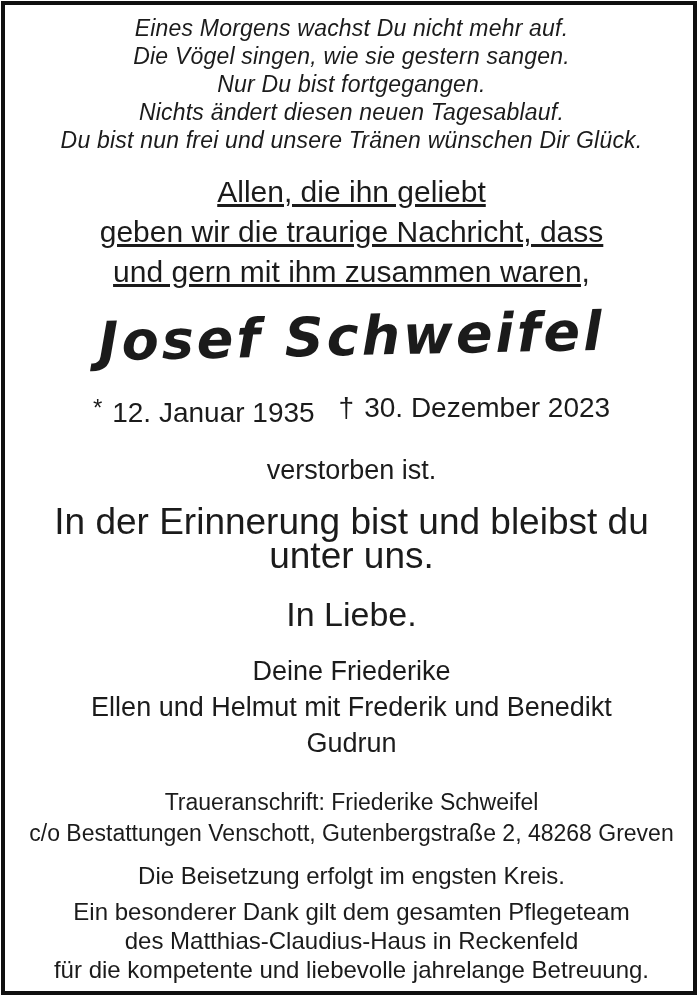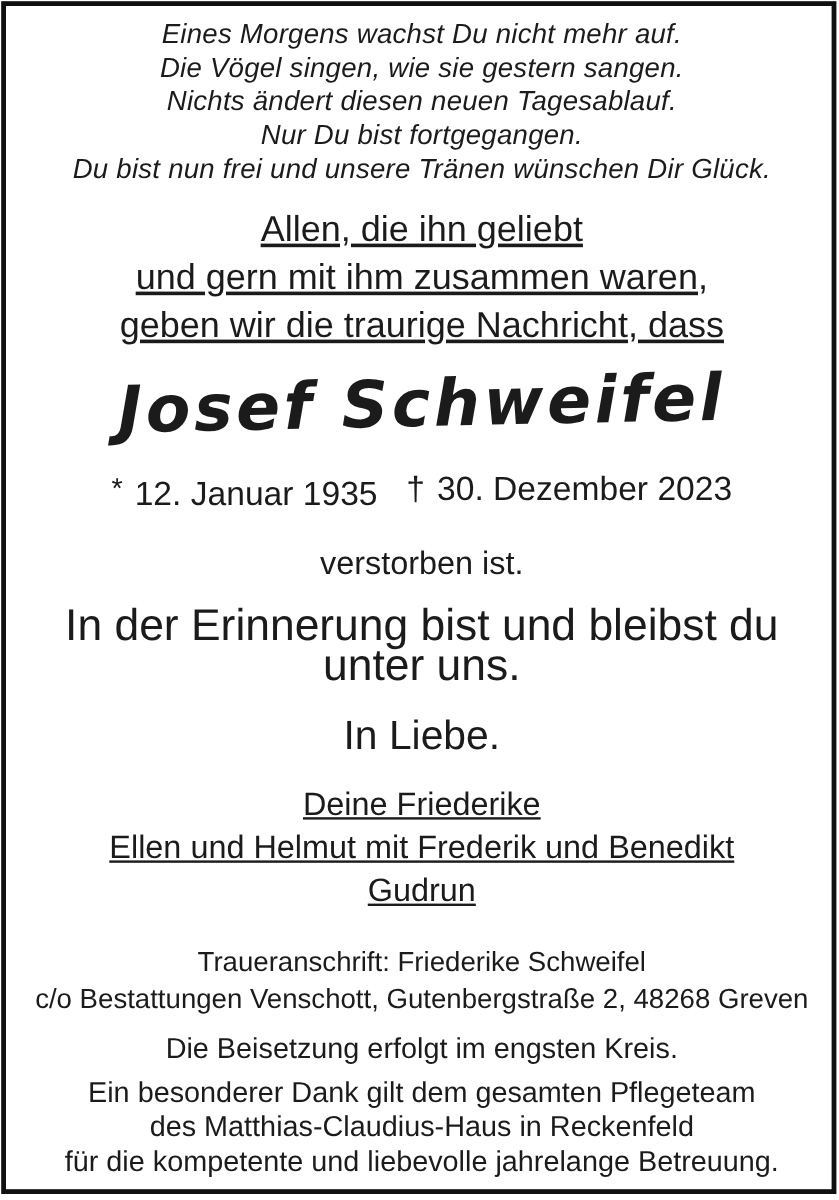--- a/index.html
+++ b/index.html
@@ -90,21 +90,20 @@
   }
   .love-line {
     margin-top: 24px;
     font-size: 34px;
     line-height: 34px;
   }
   .mourners {
     margin-top: 22px;
     font-size: 27px;
     line-height: 36px;
-    text-decoration: underline;
   }
   .address {
     margin-top: 26px;
     font-size: 23px;
     line-height: 31px;
   }
   .funeral-note {
     margin-top: 12px;
     font-size: 24px;
     line-height: 30px;
@@ -119,30 +118,30 @@
 <body>
 
 <div class="page">
   <div class="frame"></div>
 
   <div class="content">
 
     <div class="poem">
       <div>Eines Morgens wachst Du nicht mehr auf.</div>
       <div>Die Vögel singen, wie sie gestern sangen.</div>
+      <div>Nur Du bist fortgegangen.</div>
       <div>Nichts ändert diesen neuen Tagesablauf.</div>
-      <div>Nur Du bist fortgegangen.</div>
       <div>Du bist nun frei und unsere Tränen wünschen Dir Glück.</div>
     </div>
 
 
     <div class="intro">
       <div>Allen, die ihn geliebt</div>
+      <div>geben wir die traurige Nachricht, dass</div>
       <div>und gern mit ihm zusammen waren,</div>
-      <div>geben wir die traurige Nachricht, dass</div>
     </div>
 
     <div class="deceased-name">Josef Schweifel</div>
 
     <div class="dates">
       <span class="date-item">
         <span class="date-symbol birth-symbol">*</span><span>12. Januar 1935</span>
       </span>
       <span class="date-item">
         <span class="date-symbol">†</span><span>30. Dezember 2023</span>

